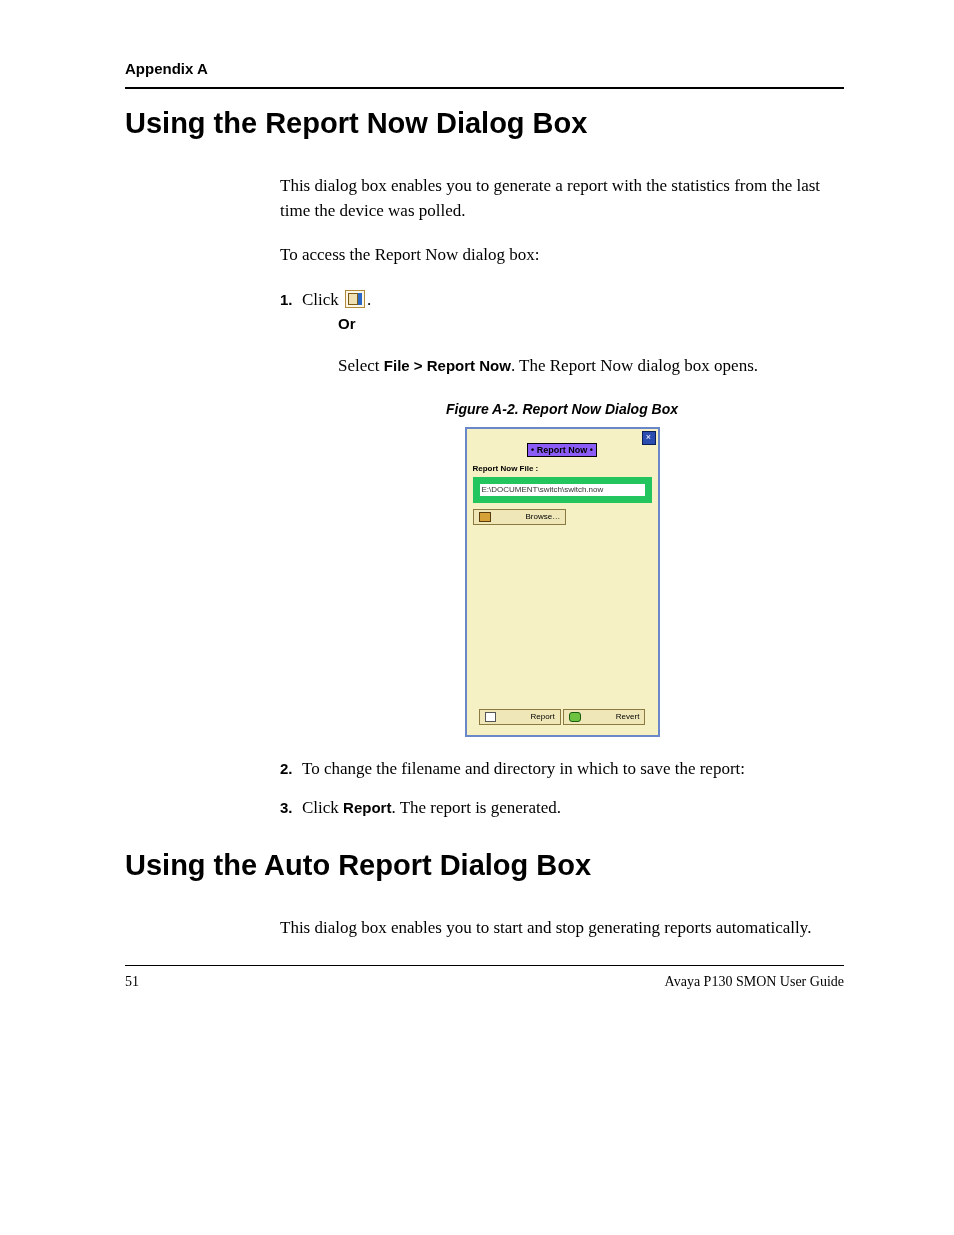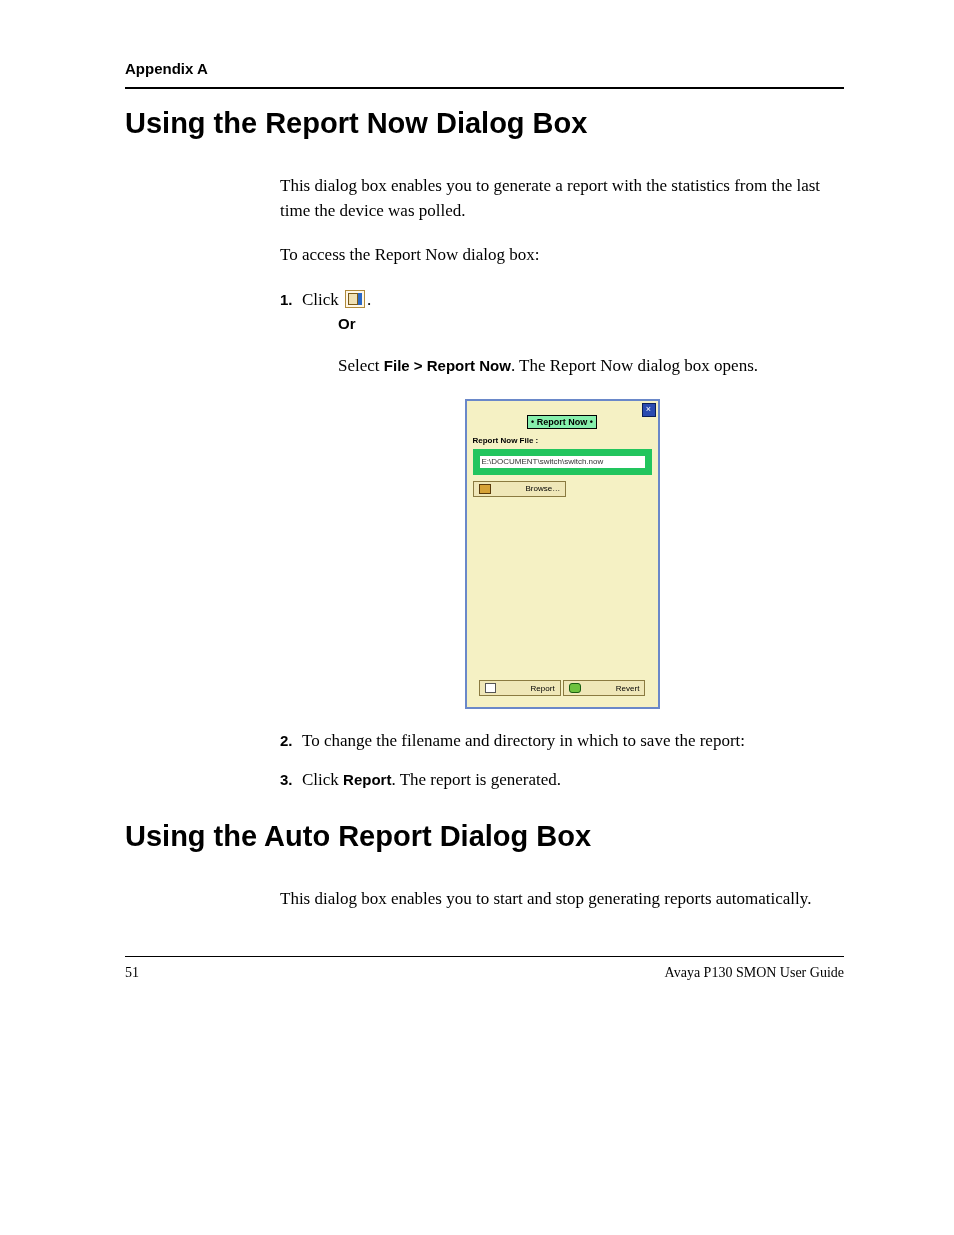--- a/index.html
+++ b/index.html
@@ -112,21 +112,21 @@
     text-align:center; line-height:10px; font-size:9px;
     cursor:pointer;
   }
   .d-title{
     text-align:center;
     font-weight:bold;
     font-size:9px;
     margin-top:15px;
   }
   .d-title span{
-    background:#86efac; border:1px solid #000; padding:1px 3px;
+    background:#8b5cf6; border:1px solid #000; padding:1px 3px;
   }
   .d-label{
     font-weight:bold; font-size:8px;
     margin:6px 0 2px 6px;
   }
   .d-input{
     margin:0 6px; background:#fff; border:7px solid #22c55e;
     height:12px; line-height:12px;
     padding:0 2px; font-size:8px; color:#333;
   }
@@ -157,21 +157,21 @@
   .sublist{
     list-style:none; padding-left:32px; margin-top:14px;
   }
   .sublist li{ margin-bottom:14px; }
   .sublist .let{
     display:inline-block; width:22px; margin-left:-26px;
     font-weight:bold; font-family:Verdana,Arial,sans-serif; font-size:15px;
   }
   .footer{
     position:absolute;
-    left:125px; right:110px; bottom:59px;
+    left:125px; right:110px; bottom:50px;
     display:flex; justify-content:space-between;
     font-size:14px;
     border-top:1px solid #000;
     padding-top:8px;
   }
 </style>
 </head>
 <body>
 
 <div class="page">
@@ -187,20 +187,21 @@
     <ol class="numlist">
       <li>
         <span class="num">1.</span><span>Click </span><span class="inline-icon"></span><span>.</span>
         <p class="or">Or</p>
         <p class="substep">
           <span>Select </span><span class="bold">File &gt; Report Now</span><span>. The Report Now dialog box opens.</span>
         </p>
       </li>
     </ol>
 
+    <div class="figcaption">Figure A-2.  Report Now Dialog Box</div>
 
     <div class="dialog-wrap">
       <div class="dialog">
         <div class="closebox">×</div>
         <div class="d-title"><span>• Report Now •</span></div>
         <div class="d-label">Report Now File :</div>
         <div class="d-input">E:\DOCUMENT\switch\switch.now</div>
         <div class="browse-row">
           <span class="d-btn">
               <span class="fico"></span>

